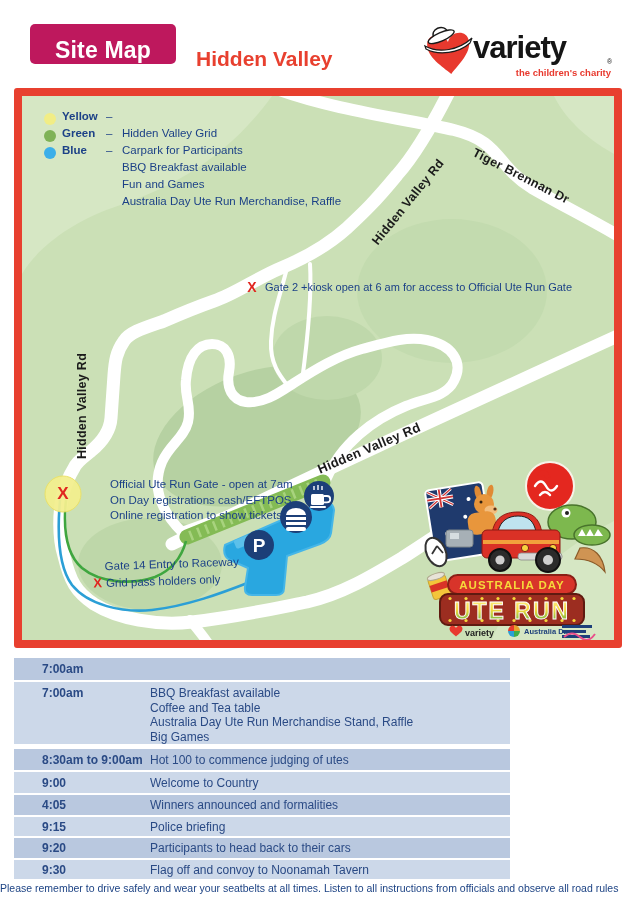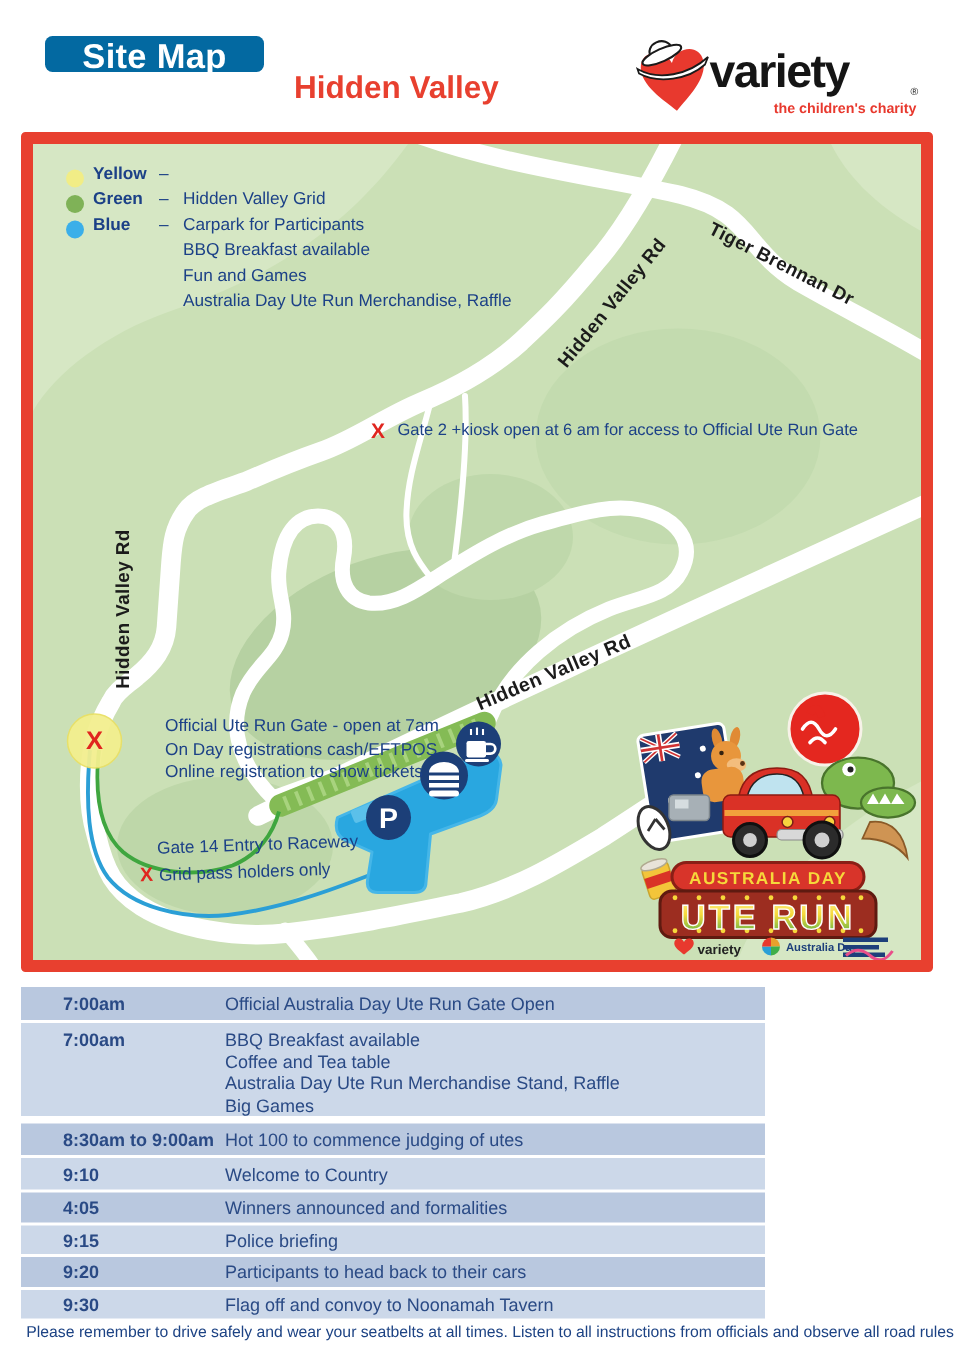--- a/index.html
+++ b/index.html
@@ -1,21 +1,21 @@
 <!DOCTYPE html>
 <html><head>
 <meta charset="utf-8">
 <style>
   html,body{margin:0;padding:0;}
   body{width:636px;height:900px;background:#ffffff;font-family:"Liberation Sans",sans-serif;position:relative;overflow:hidden;}
   .page{position:absolute;inset:0;}
 
   
-  .badge{position:absolute;left:30px;top:24px;width:146px;height:24px;background:#0369a1;border-radius:5px;
-         display:flex;align-items:flex-start;justify-content:center;color:#fff;font-weight:bold;font-size:23px;letter-spacing:.2px;}
+  .badge{position:absolute;left:30px;top:24px;width:146px;height:40px;background:#be185d;border-radius:5px;
+         display:flex;align-items:flex-end;justify-content:center;color:#fff;font-weight:bold;font-size:23px;letter-spacing:.2px;}
   .subtitle{position:absolute;left:196px;top:47px;color:#e8402f;font-weight:bold;font-size:21px;}
   .brand{position:absolute;left:421px;top:22px;width:202px;height:62px;}
   .brand-name{position:absolute;left:52px;top:8px;font-size:31px;font-weight:bold;color:#151515;letter-spacing:-1px;}
   .brand-reg{position:absolute;left:186px;top:36px;font-size:7px;color:#151515;}
   .brand-tag{position:absolute;left:52px;top:45px;width:138px;text-align:right;font-size:9.5px;font-weight:bold;color:#e8392e;}
 
   
   .map{position:absolute;left:14px;top:88px;width:608px;height:560px;box-sizing:border-box;border:8px solid #e8402f;border-radius:3px;background:#cbe0b6;}
   .map-inner{position:absolute;inset:0;overflow:hidden;}
   .map-inner svg{position:absolute;left:0;top:0;}
@@ -39,21 +39,21 @@
   .srow.dark{background:#b9c8df;}
   .srow.light{background:#ccd8e9;}
   .srow.gap-top{margin-top:5px;}
   .stime{width:136px;padding-left:28px;box-sizing:border-box;font-weight:bold;flex:0 0 auto;}
   .sdesc{flex:1;}
   .h22{height:22px;} .h21{height:21px;} .h20{height:20px;} .h19{height:19px;}
   .tall{height:62px;align-items:flex-start;}
   .tall .stime{padding-top:4px;}
   .tall .sdesc{padding-top:4px;line-height:14.5px;}
 
-  .footer-note{position:absolute;left:0;top:882px;width:636px;text-align:right;font-size:10.5px;color:#1d4384;}
+  .footer-note{position:absolute;left:0;top:882px;width:636px;text-align:left;font-size:10.5px;color:#1d4384;}
 </style>
 </head>
 <body>
 
 <div class="page">
 
   <div class="badge">
     <span>Site Map</span>
   </div>
   <div class="subtitle">Hidden Valley</div>
@@ -294,37 +294,36 @@
       <div class="note gate14" style="left:71px;top:461px">
         <div class="l1">Gate 14 Entry to Raceway</div>
         <div><span class="inline-x">X</span><span>Grid pass holders only</span></div>
       </div>
     </div>
   </div>
 
   <div class="schedule">
     <div class="srow dark h22">
       <div class="stime">7:00am</div>
-      <div class="sdesc">Official Australia Day Ute Run Gate Open</div>
     </div>
     <div class="srow light tall">
       <div class="stime">7:00am</div>
       <div class="sdesc">
         <div>BBQ Breakfast available</div>
         <div>Coffee and Tea table</div>
         <div>Australia Day Ute Run Merchandise Stand, Raffle</div>
         <div>Big Games</div>
       </div>
     </div>
     <div class="srow dark h21 gap-top">
       <div class="stime">8:30am to 9:00am</div>
       <div class="sdesc">Hot 100 to commence judging of utes</div>
     </div>
     <div class="srow light h21">
-      <div class="stime">9:10</div>
+      <div class="stime">9:00</div>
       <div class="sdesc">Welcome to Country</div>
     </div>
     <div class="srow dark h20">
       <div class="stime">4:05</div>
       <div class="sdesc">Winners announced and formalities</div>
     </div>
     <div class="srow light h19">
       <div class="stime">9:15</div>
       <div class="sdesc">Police briefing</div>
     </div>

